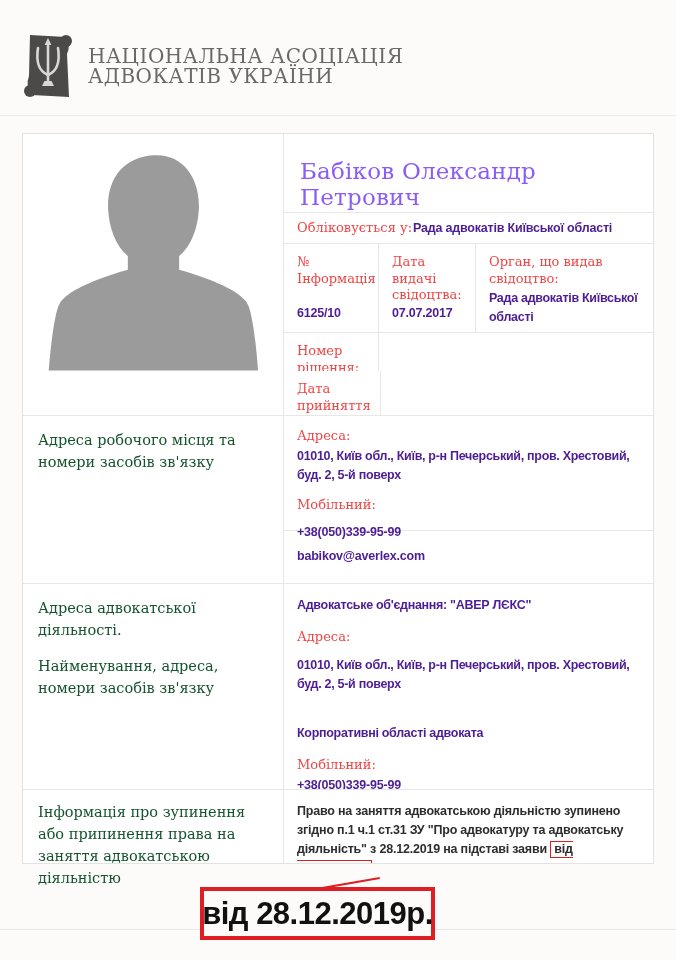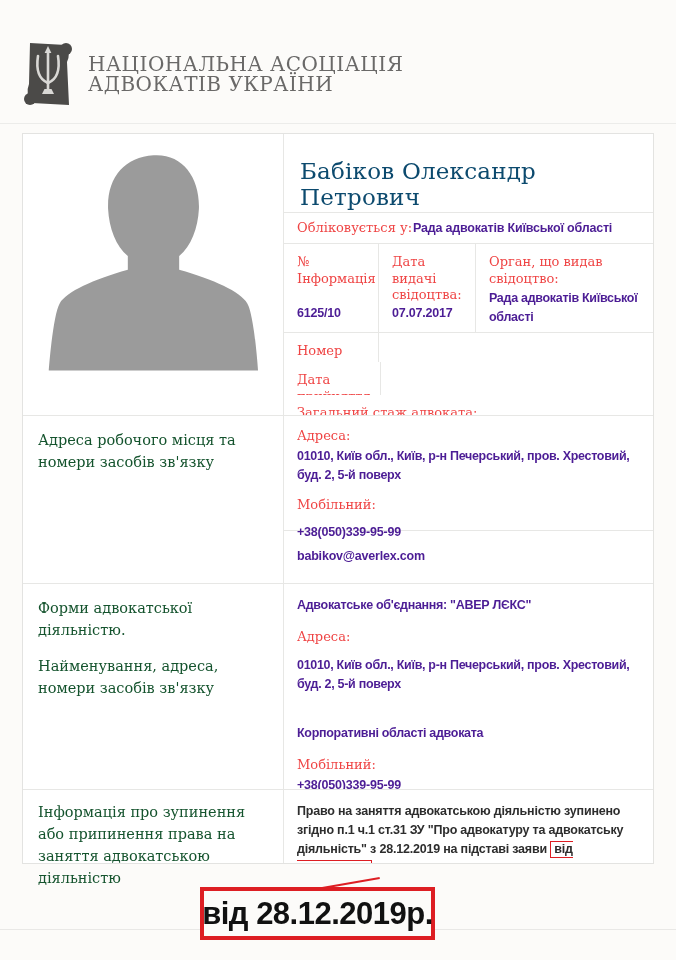--- a/index.html
+++ b/index.html
@@ -1,33 +1,33 @@
 <!DOCTYPE html>
 <html lang="uk"><head>
 <meta charset="utf-8">
 <style>
   * { box-sizing: border-box; margin: 0; padding: 0; }
   body { background: #fcfbf9; font-family: "Liberation Sans", sans-serif; }
   .page { position: relative; width: 676px; height: 960px; overflow: hidden; background: #fcfbf9; }
 
   
-  .header { position: absolute; top: 12px; left: 0; width: 676px; height: 112px; border-bottom: 1px solid #ececea; }
+  .header { position: absolute; top: 4px; left: 0; width: 676px; height: 112px; border-bottom: 1px solid #ececea; }
   .brand { position: absolute; left: 23px; top: 26px; display: flex; align-items: center; cursor: pointer; }
   .logo { width: 50px; height: 72px; }
   .org-title { margin-left: 15px; font-family: "DejaVu Serif", serif; color: #6a6968; font-size: 20px; line-height: 20px; letter-spacing: 0.5px; }
 
   
   .content { position: absolute; left: 22px; top: 133px; width: 632px; background: #fff; border: 1px solid #e3e3e1; }
   .row-top { display: flex; height: 282px; border-bottom: 1px solid #e7e7e5; }
   .photo-cell { width: 261px; border-right: 1px solid #e7e7e5; padding: 12px; }
   .photo-cell svg { display: block; }
   .right-panel { flex: 1; display: flex; flex-direction: column; }
 
   .name-block { height: 79px; padding: 24px 16px 0; border-bottom: 1px solid #e7e7e5; }
-  .profile-name { font-family: "DejaVu Serif", serif; font-size: 23px; font-weight: normal; color: #0c4a6e; letter-spacing: 0.2px; }
+  .profile-name { font-family: "DejaVu Serif", serif; font-size: 23px; font-weight: normal; color: #8b5cf6; letter-spacing: 0.2px; }
 
   .reg-row { height: 31px; border-bottom: 1px solid #e7e7e5; display: flex; align-items: center; padding-left: 13px; }
   .lbl { font-family: "DejaVu Serif", serif; font-size: 13px; line-height: 16.5px; color: #ef4444; }
   .val { font-size: 12.5px; font-weight: bold; color: #4c1d95; letter-spacing: -0.2px; line-height: 18px; }
   .reg-row .lbl { width: 116px; flex: none; }
 
   .cert-row { display: flex; }
   .cert-row.a { height: 89px; border-bottom: 1px solid #e7e7e5; }
   .cert-row.b { height: 82px; flex-direction: column; }
   .cert-cell { padding: 10px 8px 10px 13px; display: flex; flex-direction: column; overflow: hidden; }
@@ -124,24 +124,20 @@
 
         <div class="cert-row b">
           <div class="cert-cell c1">
             <span class="lbl">Номер рішення:</span>
             <span class="val bottom">51</span>
           </div>
           <div class="cert-cell c2">
             <span class="lbl">Дата прийняття рішення:</span>
             <span class="val bottom">07.07.2017</span>
           </div>
-          <div class="cert-cell c3">
-            <span class="lbl">Загальний стаж адвоката:</span>
-            <span class="val bottom"></span>
-          </div>
         </div>
       </div>
     </div>
 
     <div class="section-row addr">
       <div class="section-label-cell">Адреса робочого місця та номери засобів зв'язку</div>
       <div class="section-content-cell">
         <div class="sub-split pad">
           <div class="lbl">Адреса:</div>
           <div class="val wrap mt2">01010, Київ обл., Київ, р-н Печерський, пров. Хрестовий, буд. 2, 5-й поверх</div>
@@ -149,21 +145,21 @@
           <div class="val mt10">+38(050)339-95-99</div>
         </div>
         <div class="email-block">
           <div class="val mt2">babikov@averlex.com</div>
         </div>
       </div>
     </div>
 
     <div class="section-row act">
       <div class="section-label-cell">
-        <div>Форми адвокатської діяльністю.</div>
+        <div>Адреса адвокатської діяльності.</div>
         <div class="mt14">Найменування, адреса, номери засобів зв'язку</div>
       </div>
       <div class="section-content-cell pad">
         <div class="val wrap">Адвокатське об'єднання: "АВЕР ЛЄКС"</div>
         <div class="lbl mt14">Адреса:</div>
         <div class="val wrap mt10">01010, Київ обл., Київ, р-н Печерський, пров. Хрестовий, буд. 2, 5-й поверх</div>
         <div class="val wrap mt30">Корпоративні області адвоката</div>
         <div class="lbl mt14">Мобільний:</div>
         <div class="val mt3">+38(050)339-95-99</div>
       </div>

